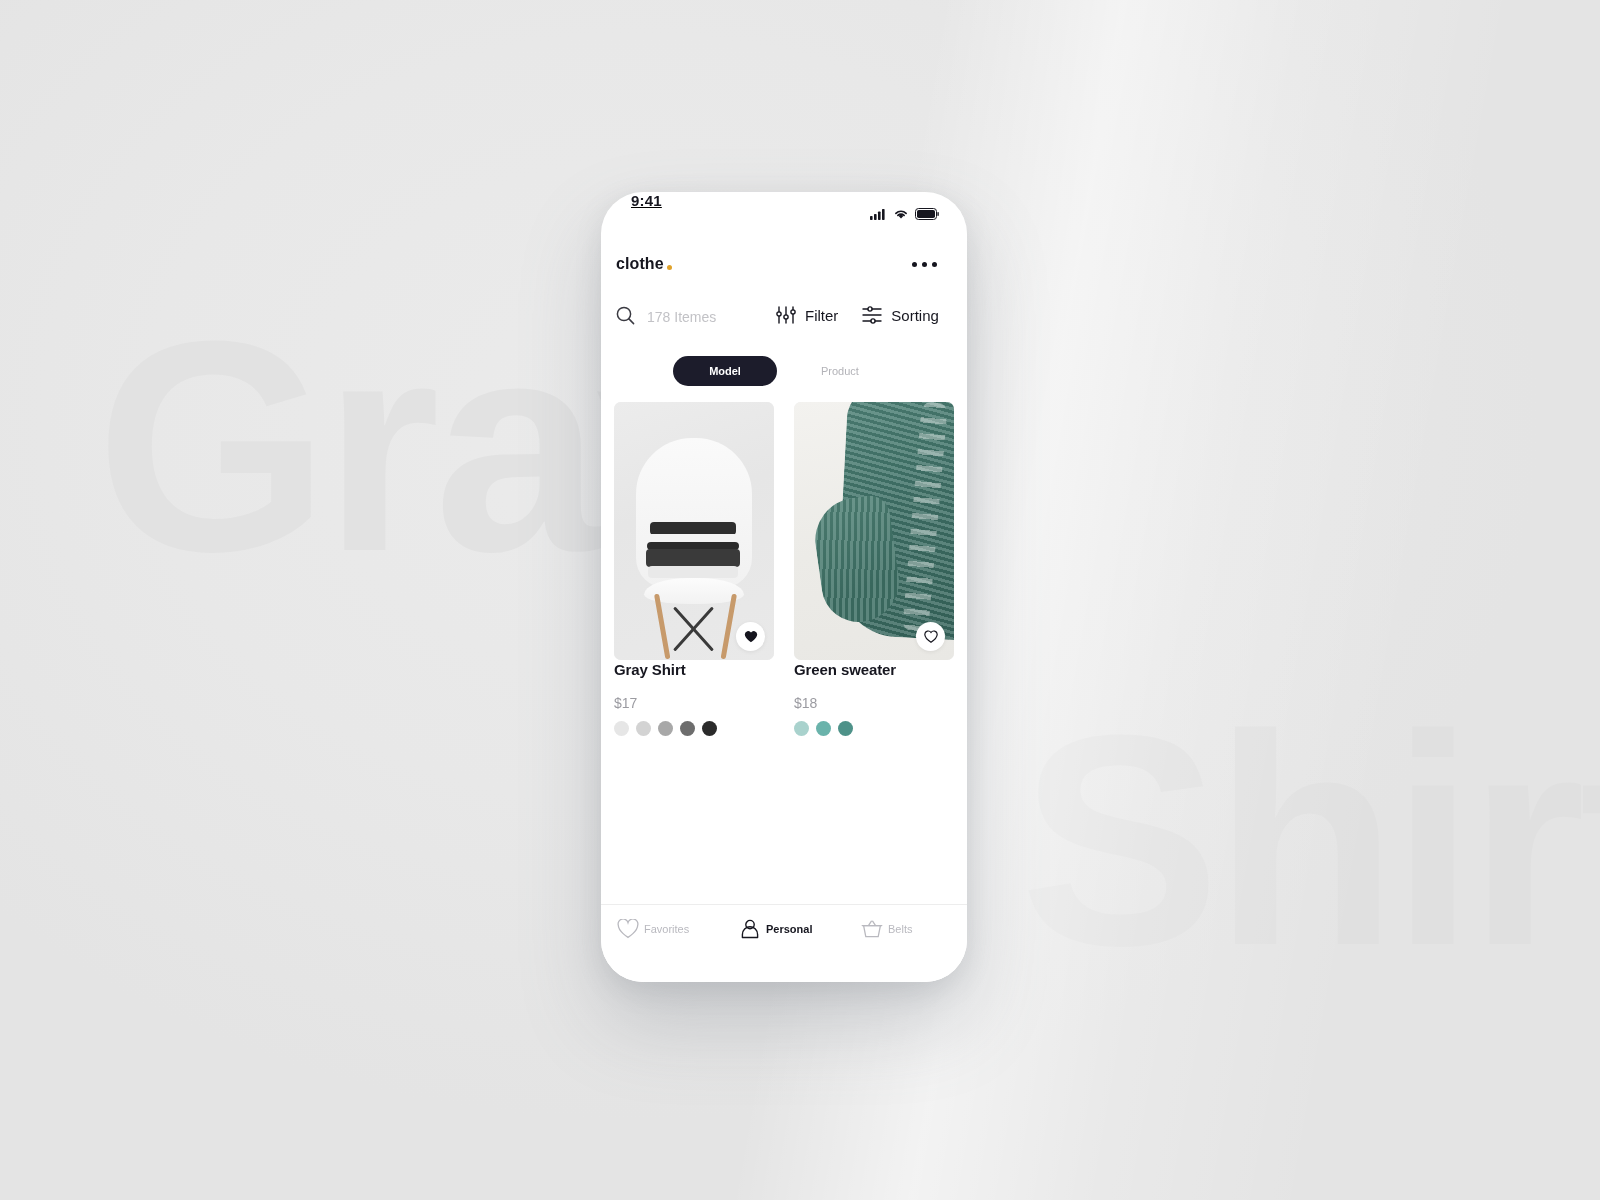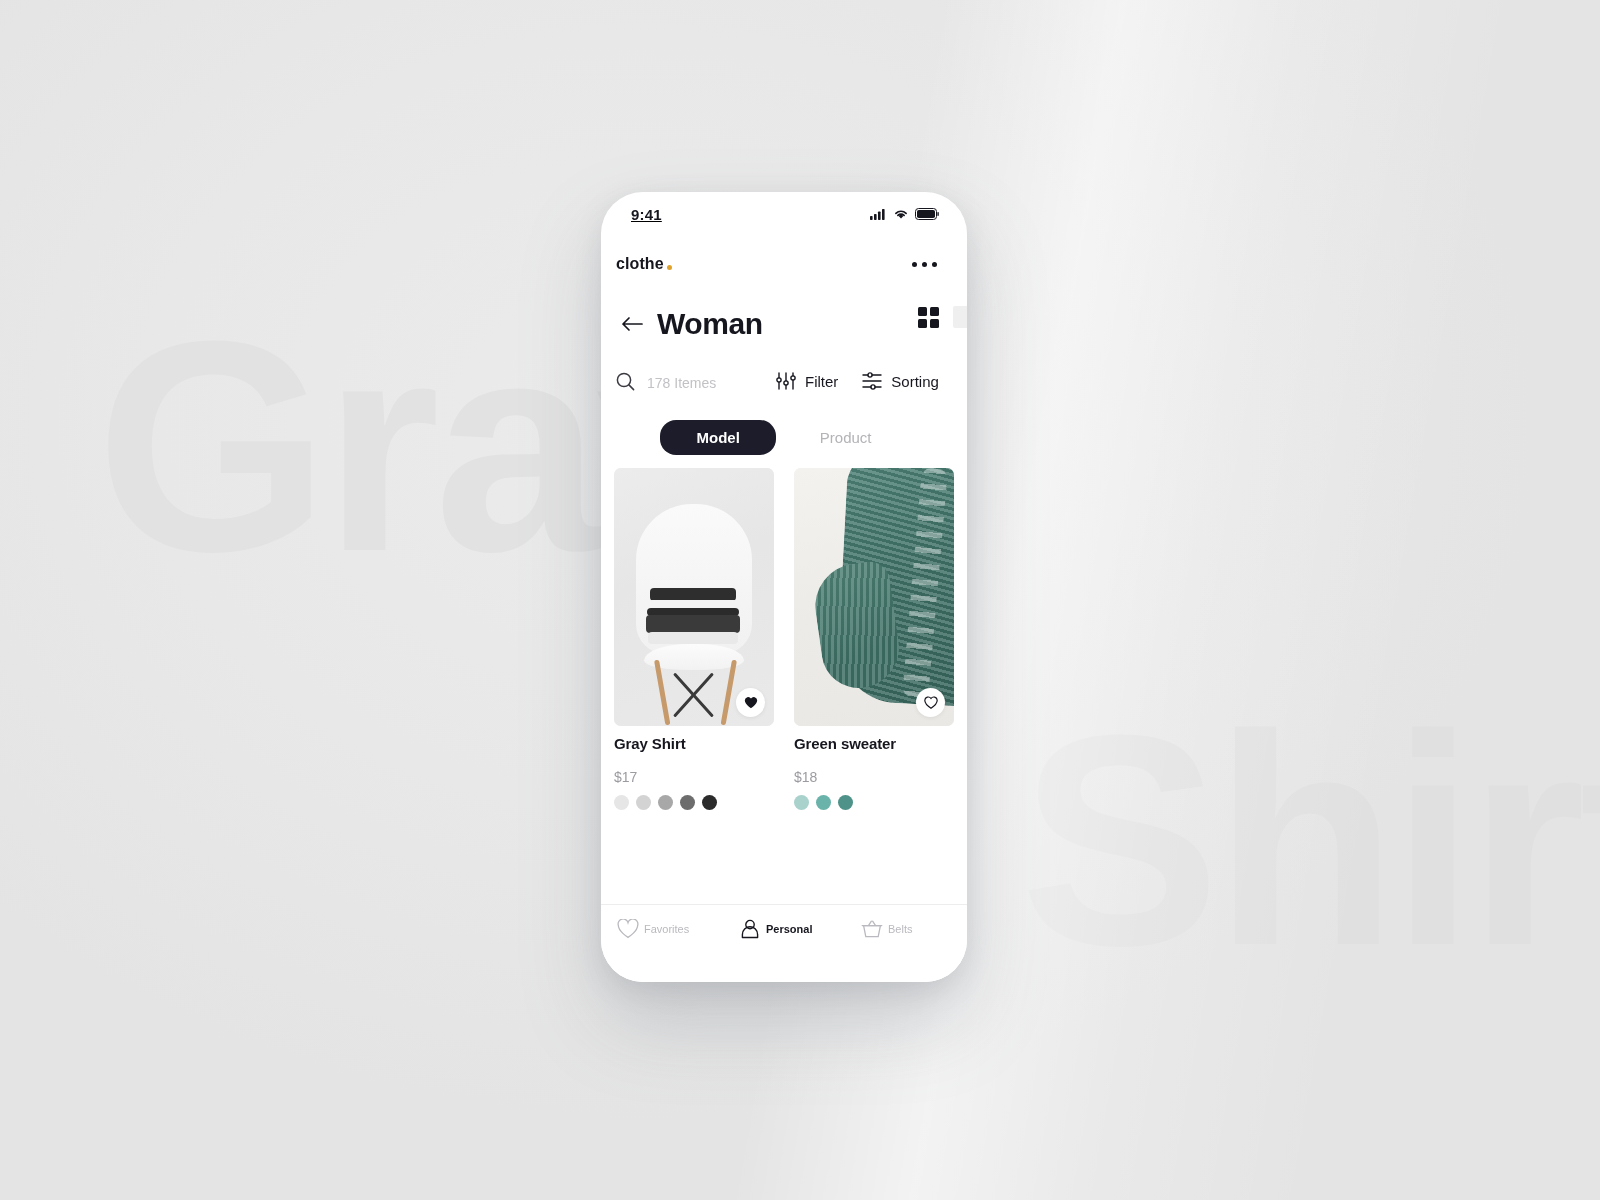--- a/index.html
+++ b/index.html
@@ -48,21 +48,21 @@
     left:601px; top:192px;
     width:366px; height:790px;
     background:#ffffff;
     border-radius:42px;
     overflow:hidden;
   }
 
   
   .statusbar {
     height:44px;
-    display:flex; align-items:center; justify-content:space-between;
+    display:flex; justify-content:space-between;
     padding:0 28px 0 30px;
     text-decoration:underline;
   }
   .status-time { font-size:15px; font-weight:700; color:#16161f; letter-spacing:.2px; }
   .status-right { display:flex; align-items:center; gap:6px; }
 
   
   .brandrow {
     display:flex; align-items:center; justify-content:space-between;
     padding:12px 30px 0 15px;
@@ -109,21 +109,21 @@
     height:52px;
   }
   .searchbox { display:flex; align-items:flex-end; gap:12px; width:160px; }
   .search-placeholder { font-size:14px; color:#c2c2c6; }
   .toolbtn { display:flex; align-items:center; gap:9px; margin-right:24px; }
   .toolbtn .lbl { font-size:15px; color:#16161f; }
 
   
   .segrow { display:flex; align-items:center; justify-content:center; gap:8px; padding:22px 0 0 0; height:56px; }
   .seg {
-    font-size:15px; padding:9px 36px; border-radius:16px;
+    font-size:11px; padding:9px 36px; border-radius:16px;
   }
   .seg.on { background:#1c1c2b; color:#fff; font-weight:700; }
   .seg.off { color:#b3b3b8; }
 
   
   .grid {
     display:flex; gap:20px;
     padding:14px 0 0 13px;
   }
   .card { width:160px; }
@@ -131,21 +131,21 @@
     width:160px; height:258px; border-radius:7px;
     position:relative; overflow:hidden;
     background:#ededed;
   }
   .fav {
     position:absolute; right:9px; bottom:9px;
     width:29px; height:29px; border-radius:50%;
     background:#fff; display:flex; align-items:center; justify-content:center;
     box-shadow:0 1px 4px rgba(0,0,0,.07);
   }
-  .p-name { font-size:15px; font-weight:700; color:#16161f; margin-top:9px; letter-spacing:-0.1px; }
+  .p-name { font-size:15px; font-weight:700; color:#16161f; margin-top:1px; letter-spacing:-0.1px; }
   .p-price { font-size:14px; color:#9b9ba1; margin-top:17px; }
   .swatches { display:flex; gap:7px; margin-top:10px; }
   .swatches i { width:15px; height:15px; border-radius:50%; display:block; }
 
   
   .tabbar {
     position:absolute; left:0; right:0; bottom:0;
     height:78px;
     border-top:1px solid #ededed;
     display:flex; align-items:flex-start; justify-content:space-around;
@@ -241,38 +241,20 @@
       <span class="brand-name">clothe</span>
       <span class="brand-dot"></span>
     </div>
     <div class="dots">
         <i></i>
         <i></i>
         <i></i>
       </div>
   </div>
 
-  <div class="titlerow">
-    <div class="backarrow">
-      <svg width="24" height="16" viewBox="0 0 24 16">
-        <path d="M22 8 H3 M9 2 L3 8 L9 14" stroke="#16161f" stroke-width="1.7" fill="none" stroke-linecap="round" stroke-linejoin="round"></path>
-      </svg>
-    </div>
-    <div class="page-title">Woman</div>
-
-    <div class="viewtoggle">
-      <div class="grid-ico">
-        <span></span>
-          <span></span>
-          <span></span>
-          <span></span>
-      </div>
-      <div class="sq-ico"></div>
-    </div>
-  </div>
 
 
   <div class="toolsrow">
     <div class="searchbox">
       <svg width="19" height="19" viewBox="0 0 19 19">
         <circle cx="8" cy="8" r="6.6" stroke="#3a3a42" stroke-width="1.5" fill="none"></circle>
         <path d="M12.9 12.9 L17.6 17.6" stroke="#3a3a42" stroke-width="1.5" stroke-linecap="round"></path>
       </svg>
       <span class="search-placeholder">178 Itemes</span>
     </div>

